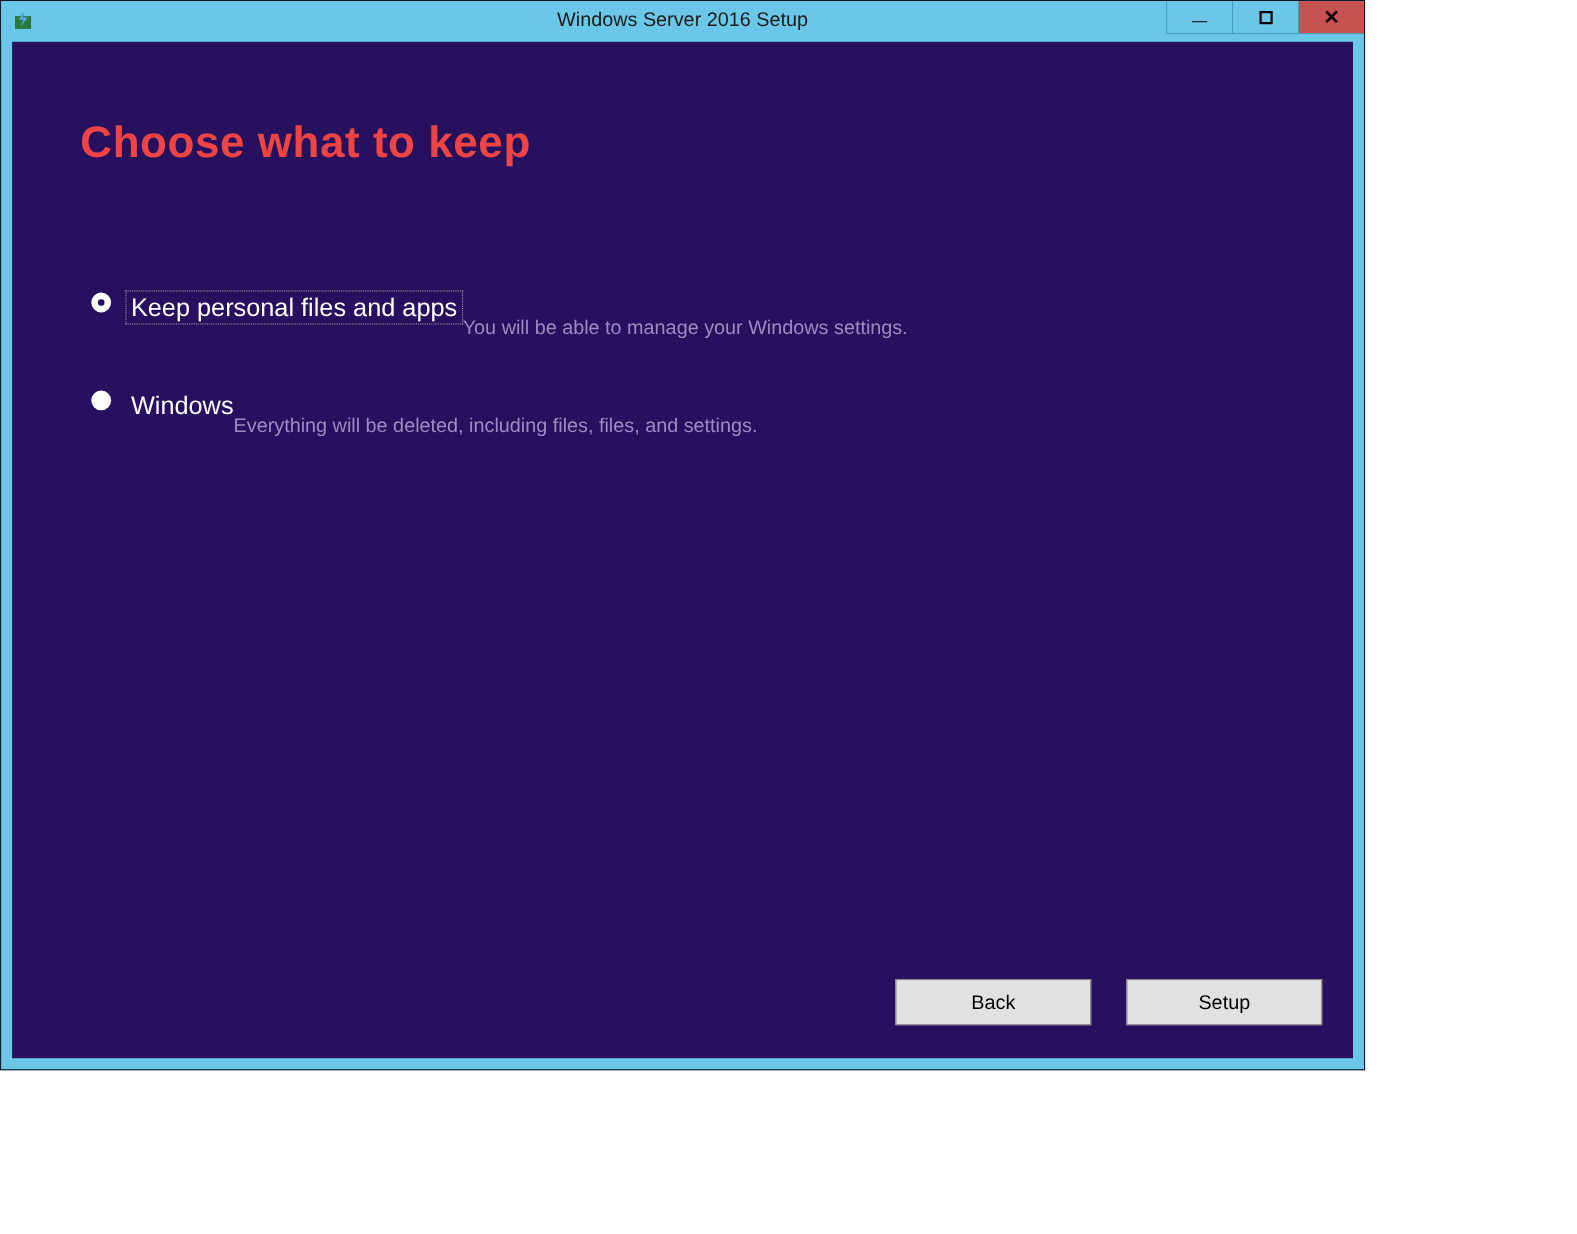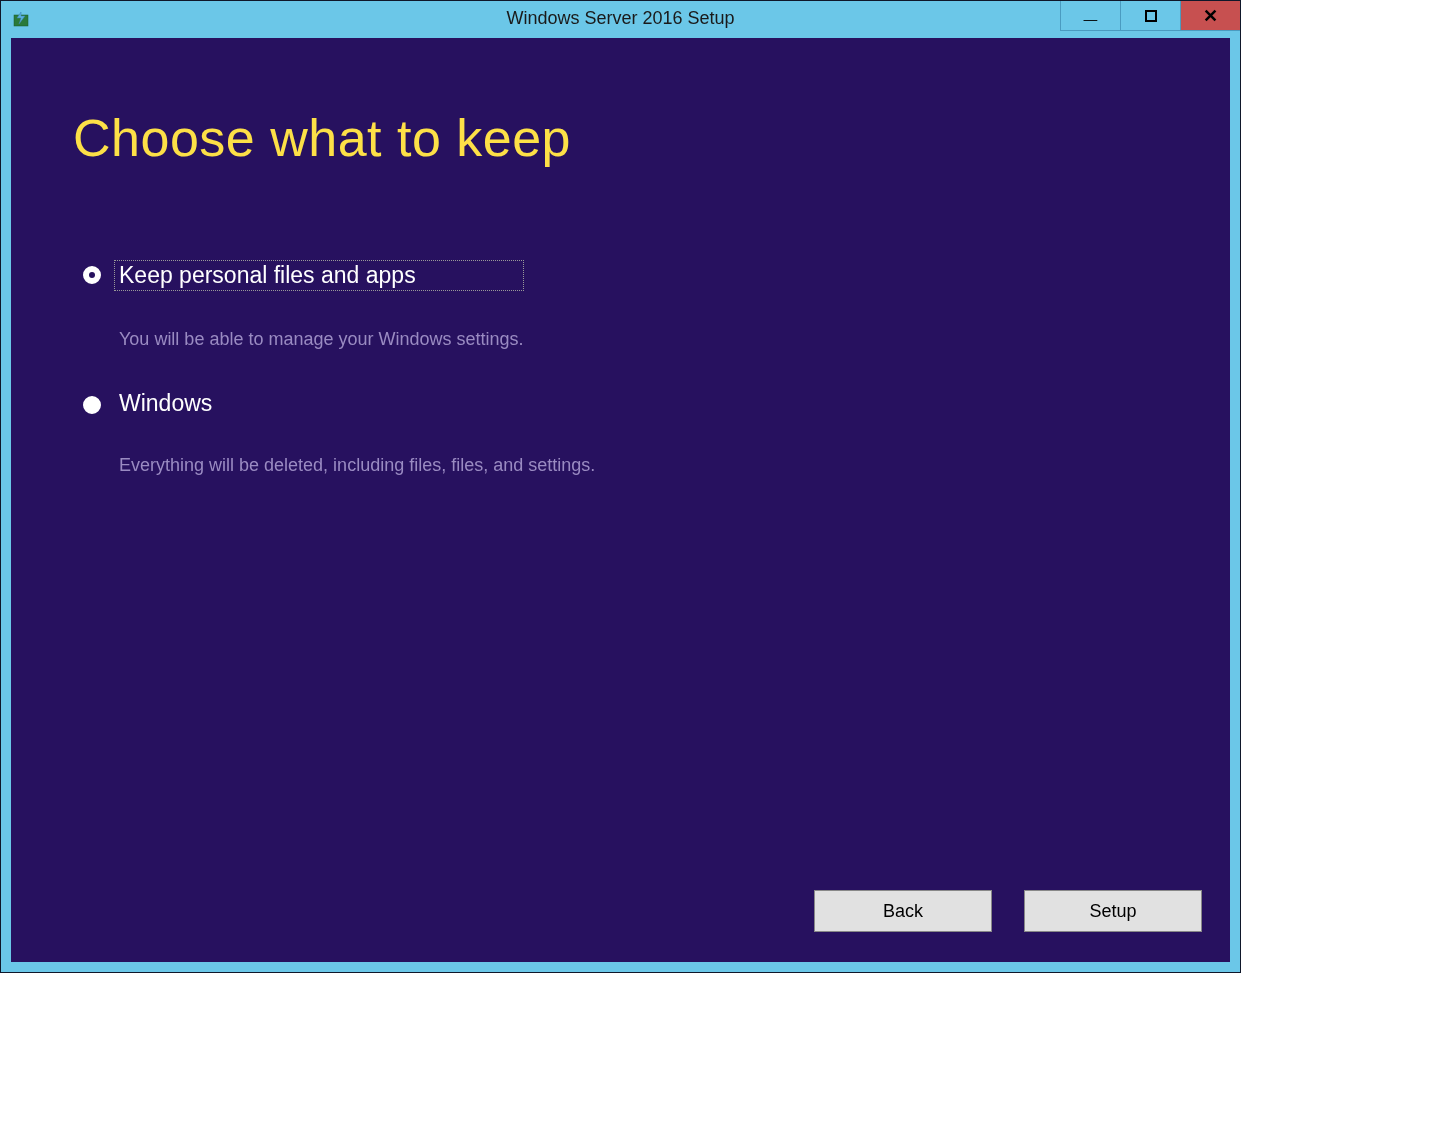--- a/index.html
+++ b/index.html
@@ -86,23 +86,23 @@
     }
     .content {
       position: absolute;
       top: 37px;
       left: 10px;
       right: 10px;
       bottom: 10px;
       background: #27115f;
     }
     .heading {
-      color: #fde047;
-      font-size: 52px;
-      font-weight: 400;
+      color: #ef4444;
+      font-size: 40px;
+      font-weight: 700;
       position: absolute;
       top: 70px;
       left: 62px;
       letter-spacing: 0.5px;
     }
     .options {
       position: absolute;
       top: 222px;
       left: 72px;
     }
@@ -134,21 +134,21 @@
       height: 6px;
       border-radius: 50%;
       background: #27115f;
       display: block;
     }
     .radio.unselected {
       background: #fff;
     }
     .option-text {
       display: flex;
-      flex-direction: column;
+      align-items: center;
     }
     .option-label {
       color: #fff;
       font-size: 23px;
       font-weight: 400;
       margin-bottom: 10px;
       display: inline-block;
     }
     .option-label.focused {
       border: 1px dotted #999;

